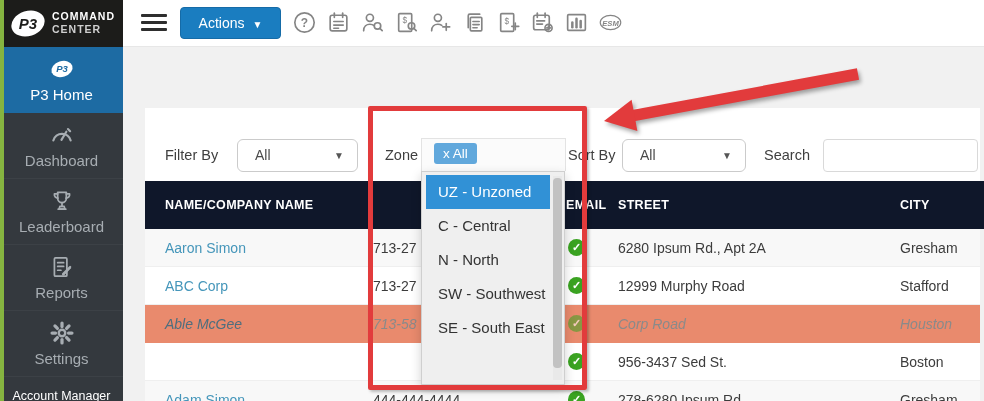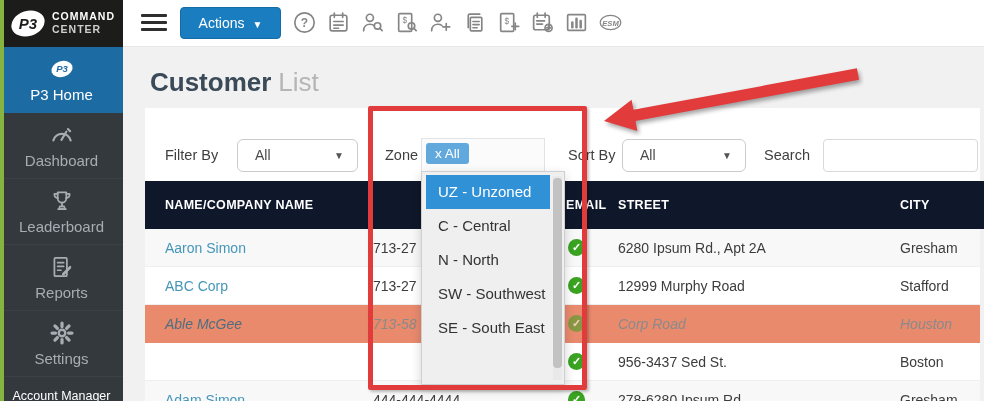--- a/index.html
+++ b/index.html
@@ -41,22 +41,22 @@
   
   .page-title { position:absolute; left:150px; top:67px; font-size:26px; z-index:2; }
   .page-title .t1 { color:#3a4a58; font-weight:600; }
   .page-title .t2 { color:#b5b5b5; font-weight:400; margin-left:7px; }
   .panel { position:absolute; left:145px; top:108px; width:835px; height:293px; background:#fff; z-index:2; }
   
   .ctl-label { position:absolute; z-index:3; color:#3f3f3f; font-size:14.5px; }
   .select { position:absolute; z-index:3; height:33px; background:#fff; border:1px solid #cbcbcb;
             border-radius:6px; line-height:31px; padding-left:17px; color:#4a4a4a; cursor:pointer; }
   .select .caret { position:absolute; right:13px; top:0; font-size:10px; color:#555; }
-  .zone-box { position:absolute; left:421px; top:138px; width:124px; height:33px; z-index:3;
-              background:#fbfbfb; border:1px solid #e3e3e3; border-bottom:none; padding:4px 0 0 4px; cursor:pointer; }
+  .zone-box { position:absolute; left:421px; top:138px; width:145px; height:33px; z-index:3;
+              background:#fbfbfb; border:1px solid #e3e3e3; border-bottom:none; padding:4px 0 0 12px; cursor:pointer; }
   .zone-tag { display:inline-block; background:#61a8dc; color:#fff; font-size:13.5px;
               border-radius:3px; padding:3px 9px; }
   .search-input { position:absolute; left:823px; top:139px; width:155px; height:33px; z-index:3;
                   border:1px solid #d9d9d9; border-radius:4px; background:#fff; padding:0 8px; font-size:14px; }
   
   .thead { position:absolute; left:145px; top:181px; width:937px; height:48px; background:#0f172a; z-index:2; }
   .th { position:absolute; top:0; line-height:48px; color:#fff; font-size:12.5px; font-weight:bold;
         letter-spacing:.3px; white-space:nowrap; }
   .trow { position:absolute; left:145px; width:835px; height:38px; background:#fff;
           border-bottom:1px solid #efefef; z-index:2; cursor:pointer; }
@@ -82,23 +82,20 @@
   .red-rect { position:absolute; left:368px; top:106px; width:219px; height:284px;
               border:5px solid #e23b3c; border-radius:2px; z-index:10;
               box-shadow:2px 2px 3px rgba(0,0,0,.25); pointer-events:none; }
   .arrow-svg { position:absolute; left:0; top:0; width:984px; height:401px; z-index:11; pointer-events:none; }
 </style>
 </head>
 <body>
 
 <div class="screen">
 
-  <div class="page-title">
-    <span class="t1">Customer</span><span class="t2">List</span>
-  </div>
   <div class="panel"></div>
 
   <span class="ctl-label" style="left:165px; top:147px;">Filter By</span>
   <div class="select" style="left:237px; top:139px; width:121px;">
     <span>All</span>
     <span class="caret">▼</span>
   </div>
 
   <span class="ctl-label" style="left:385px; top:147px;">Zone</span>
   <div class="zone-box">

